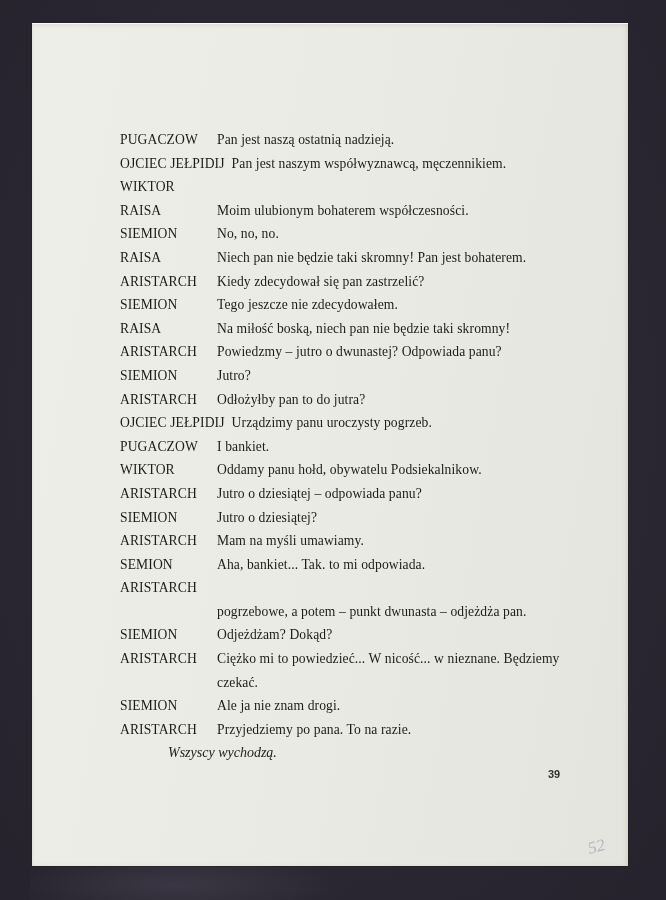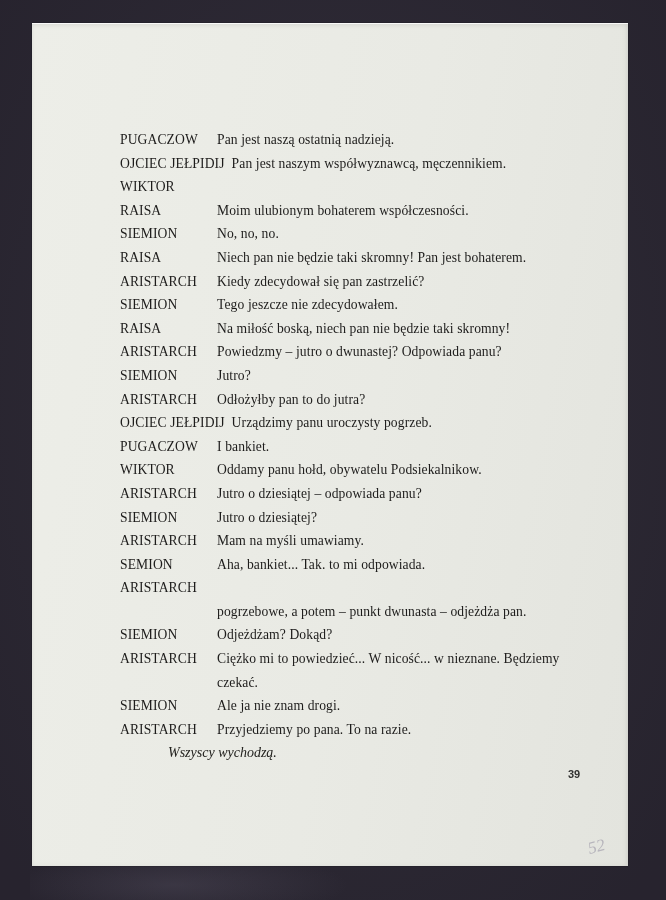--- a/index.html
+++ b/index.html
@@ -43,21 +43,21 @@
   .speaker { flex: none; min-width: 90px; margin-right: 7px; white-space: nowrap; }
   .line    { white-space: nowrap; }
   .stage-direction {
     padding-left: 116px;
     line-height: 23.6px;
     font-size: 14px;
     font-style: italic;
     color: #23221f;
   }
   .page-number {
-    position: absolute; left: 536px; top: 745px;
+    position: absolute; left: 516px; top: 745px;
     font-family: "Liberation Sans", sans-serif;
     font-size: 11px; font-weight: 700; color: #323231;
   }
   .pencil-mark {
     position: absolute; left: 556px; top: 814px;
     font-size: 17px; font-style: italic;
     color: #b7b5bc;
     transform: rotate(-14deg);
   }
 </style>

